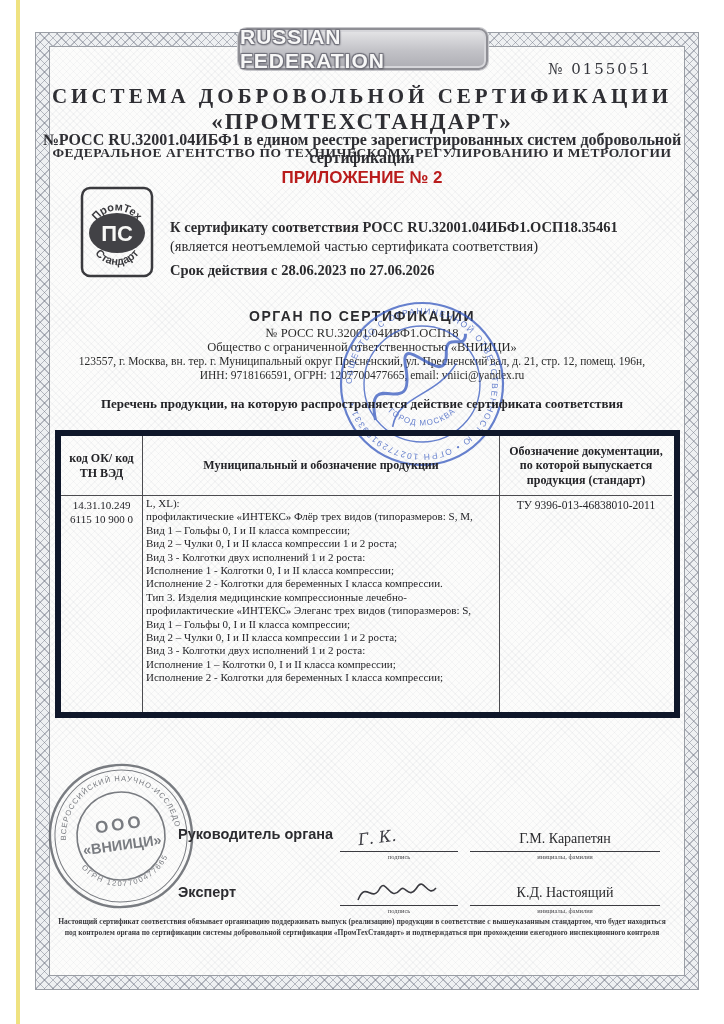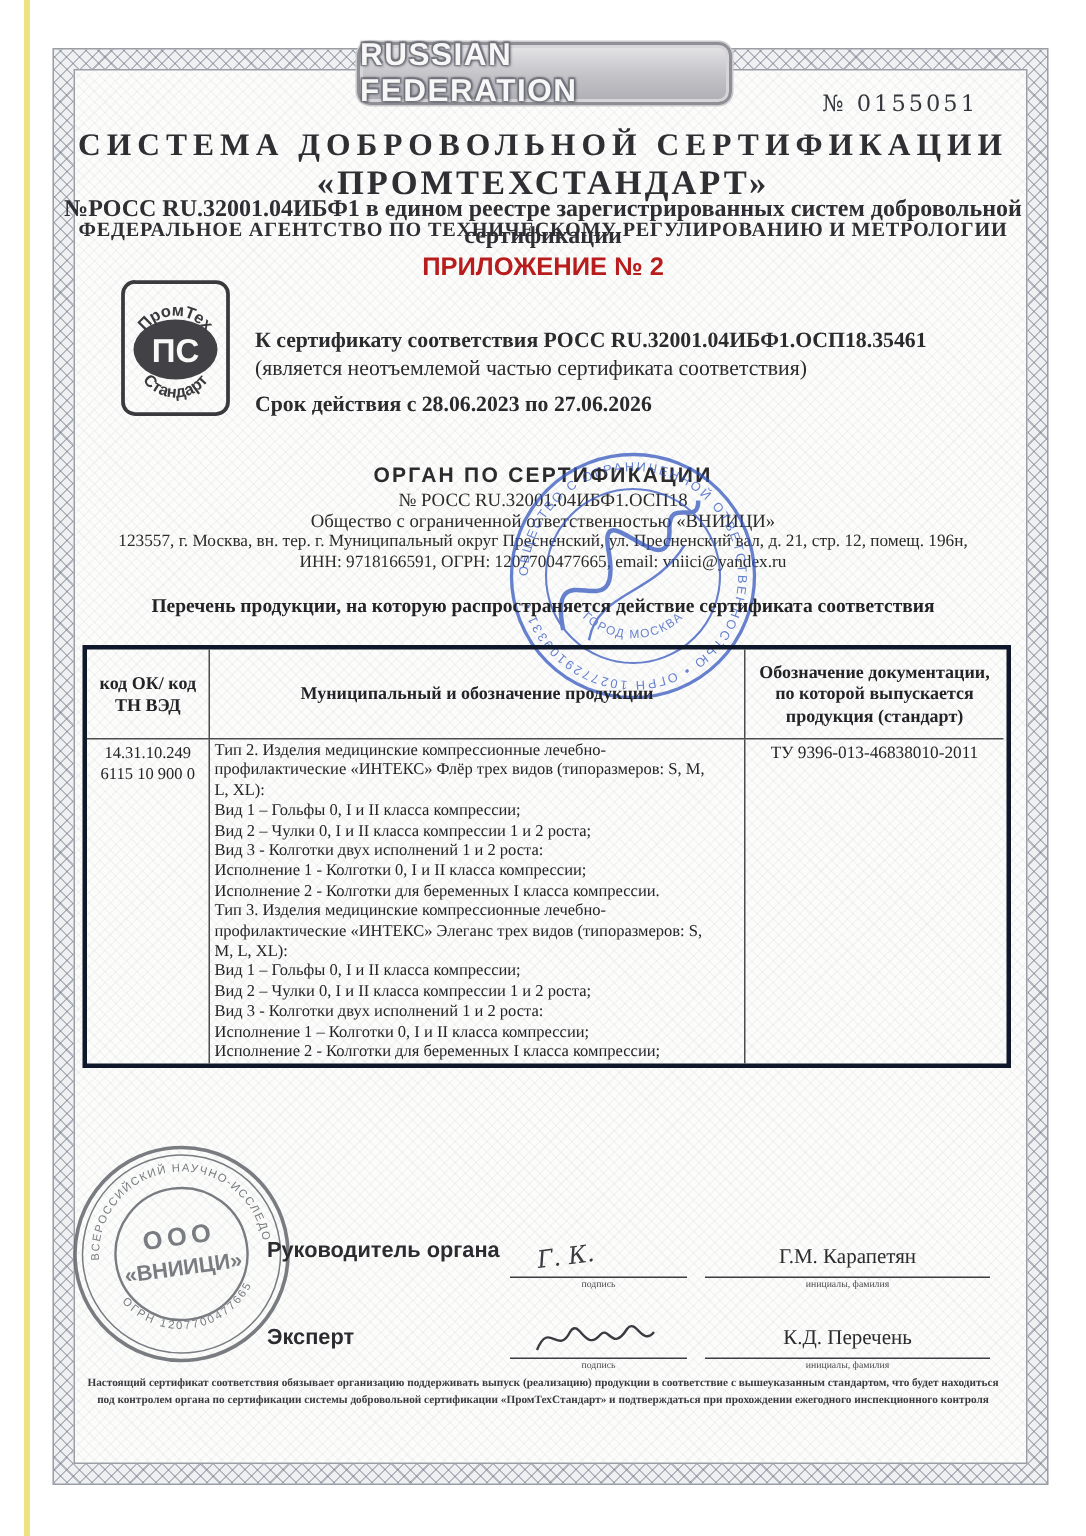--- a/index.html
+++ b/index.html
@@ -40,21 +40,21 @@
   .ref2{position:absolute;left:170px;top:238px;width:500px;font-size:14.5px;color:#2b2b2e;}
   .validity{position:absolute;left:170px;top:262px;width:500px;font-size:14.5px;font-weight:600;color:#2b2b2e;}
   .org-title{position:absolute;left:40px;top:308px;width:644px;text-align:center;
       font-family:"Liberation Sans", sans-serif;font-size:14px;font-weight:bold;letter-spacing:1.5px;color:#2b2b2e;}
   .org-num{position:absolute;left:40px;top:326px;width:644px;text-align:center;font-size:12.5px;}
   .org-name{position:absolute;left:40px;top:340px;width:644px;text-align:center;font-size:12.5px;}
   .org-addr{position:absolute;left:40px;top:355px;width:644px;text-align:center;font-size:11.5px;}
   .org-cont{position:absolute;left:40px;top:369px;width:644px;text-align:center;font-size:11.5px;}
   .heading{position:absolute;left:40px;top:396px;width:644px;text-align:center;
       font-size:13px;font-weight:bold;color:#232327;}
-  .table{position:absolute;left:55px;top:430px;width:613px;border:3px solid #0f172a;
+  .table{position:absolute;left:55px;top:430px;width:613px;border:6px solid #0f172a;
       display:grid;grid-template-columns:82px 357px 172px;grid-template-rows:60px 216px;
       background:transparent;font-size:11px;color:#242428;}
   .table>div{border-right:1px solid #4c4c50;border-bottom:1px solid #4c4c50;box-sizing:border-box;}
   .table>div:nth-child(3n){border-right:none;}
   .table>div:nth-child(n+4){border-bottom:none;}
   .th{display:flex;align-items:center;justify-content:center;text-align:center;
       font-weight:bold;font-size:12px;line-height:1.2;padding:2px 4px;}
   .td-codes{text-align:center;padding-top:2px;line-height:14px;font-size:11px;}
   .td-prod{padding:1px 3px;}
   .td-prod div{white-space:nowrap;overflow:hidden;line-height:13.4px;font-size:11px;}
@@ -145,31 +145,29 @@
 
   <div class="table">
     <div class="th">код ОК/ код ТН ВЭД</div>
     <div class="th">Муниципальный и обозначение продукции</div>
     <div class="th">Обозначение документации, по которой выпускается продукция (стандарт)</div>
     <div class="td-codes">
       <div>14.31.10.249</div>
       <div>6115 10 900 0</div>
     </div>
     <div class="td-prod">
-      <div>Тип 2. Изделия медицинские компрессионные лечебно-</div>
+      <div>L, XL):</div>
       <div>профилактические «ИНТЕКС» Флёр трех видов (типоразмеров: S, M,</div>
-      <div>L, XL):</div>
       <div>Вид 1 – Гольфы 0, I и II класса компрессии;</div>
       <div>Вид 2 – Чулки 0, I и II класса компрессии 1 и 2 роста;</div>
       <div>Вид 3 -  Колготки двух исполнений 1 и 2 роста:</div>
       <div>Исполнение 1 - Колготки 0, I и II класса компрессии;</div>
       <div>Исполнение 2 -  Колготки для беременных I класса компрессии.</div>
       <div>Тип 3. Изделия медицинские компрессионные лечебно-</div>
       <div>профилактические «ИНТЕКС» Элеганс трех видов (типоразмеров: S,</div>
-      <div>M, L, XL):</div>
       <div>Вид 1 – Гольфы 0, I и II класса компрессии;</div>
       <div>Вид 2 – Чулки 0, I и II класса компрессии 1 и 2 роста;</div>
       <div>Вид 3 -  Колготки двух исполнений 1 и 2 роста:</div>
       <div>Исполнение 1 – Колготки 0, I и II класса компрессии;</div>
       <div>Исполнение 2 -  Колготки для беременных I класса компрессии;</div>
     </div>
     <div class="td-std">ТУ 9396-013-46838010-2011</div>
   </div>
 
   <svg class="graystamp" style="left:46px;top:756px;" width="150" height="160" viewBox="0 0 150 160">
@@ -197,21 +195,21 @@
   <div class="signame" style="left:472px;top:831px;width:186px;">Г.М. Карапетян</div>
   <div class="sigline" style="left:470px;top:851px;width:190px;"></div>
   <div class="siglabel" style="left:470px;top:853px;width:190px;">инициалы, фамилия</div>
 
   <div class="role" style="left:178px;top:884px;">Эксперт</div>
   <svg style="left:352px;top:876px;" width="90" height="32" viewBox="0 0 90 32">
     <path d="M 6,24 C 14,4 20,28 28,12 C 34,2 38,26 48,14 C 54,7 56,26 66,10 C 72,2 76,22 84,12" fill="none" stroke="#3a3a40" stroke-width="1.6"></path>
   </svg>
   <div class="sigline" style="left:340px;top:905px;width:118px;"></div>
   <div class="siglabel" style="left:340px;top:907px;width:118px;">подпись</div>
-  <div class="signame" style="left:472px;top:885px;width:186px;">К.Д. Перечень</div>
+  <div class="signame" style="left:472px;top:885px;width:186px;">К.Д. Настоящий</div>
   <div class="sigline" style="left:470px;top:905px;width:190px;"></div>
   <div class="siglabel" style="left:470px;top:907px;width:190px;">инициалы, фамилия</div>
 
   <div class="fineprint">
     <div>Настоящий сертификат соответствия обязывает организацию поддерживать выпуск (реализацию) продукции в соответствие с вышеуказанным стандартом, что будет находиться</div>
     <div>под контролем органа по сертификации системы добровольной сертификации «ПромТехСтандарт» и подтверждаться при прохождении ежегодного инспекционного контроля</div>
   </div>
 
 </div>
 

